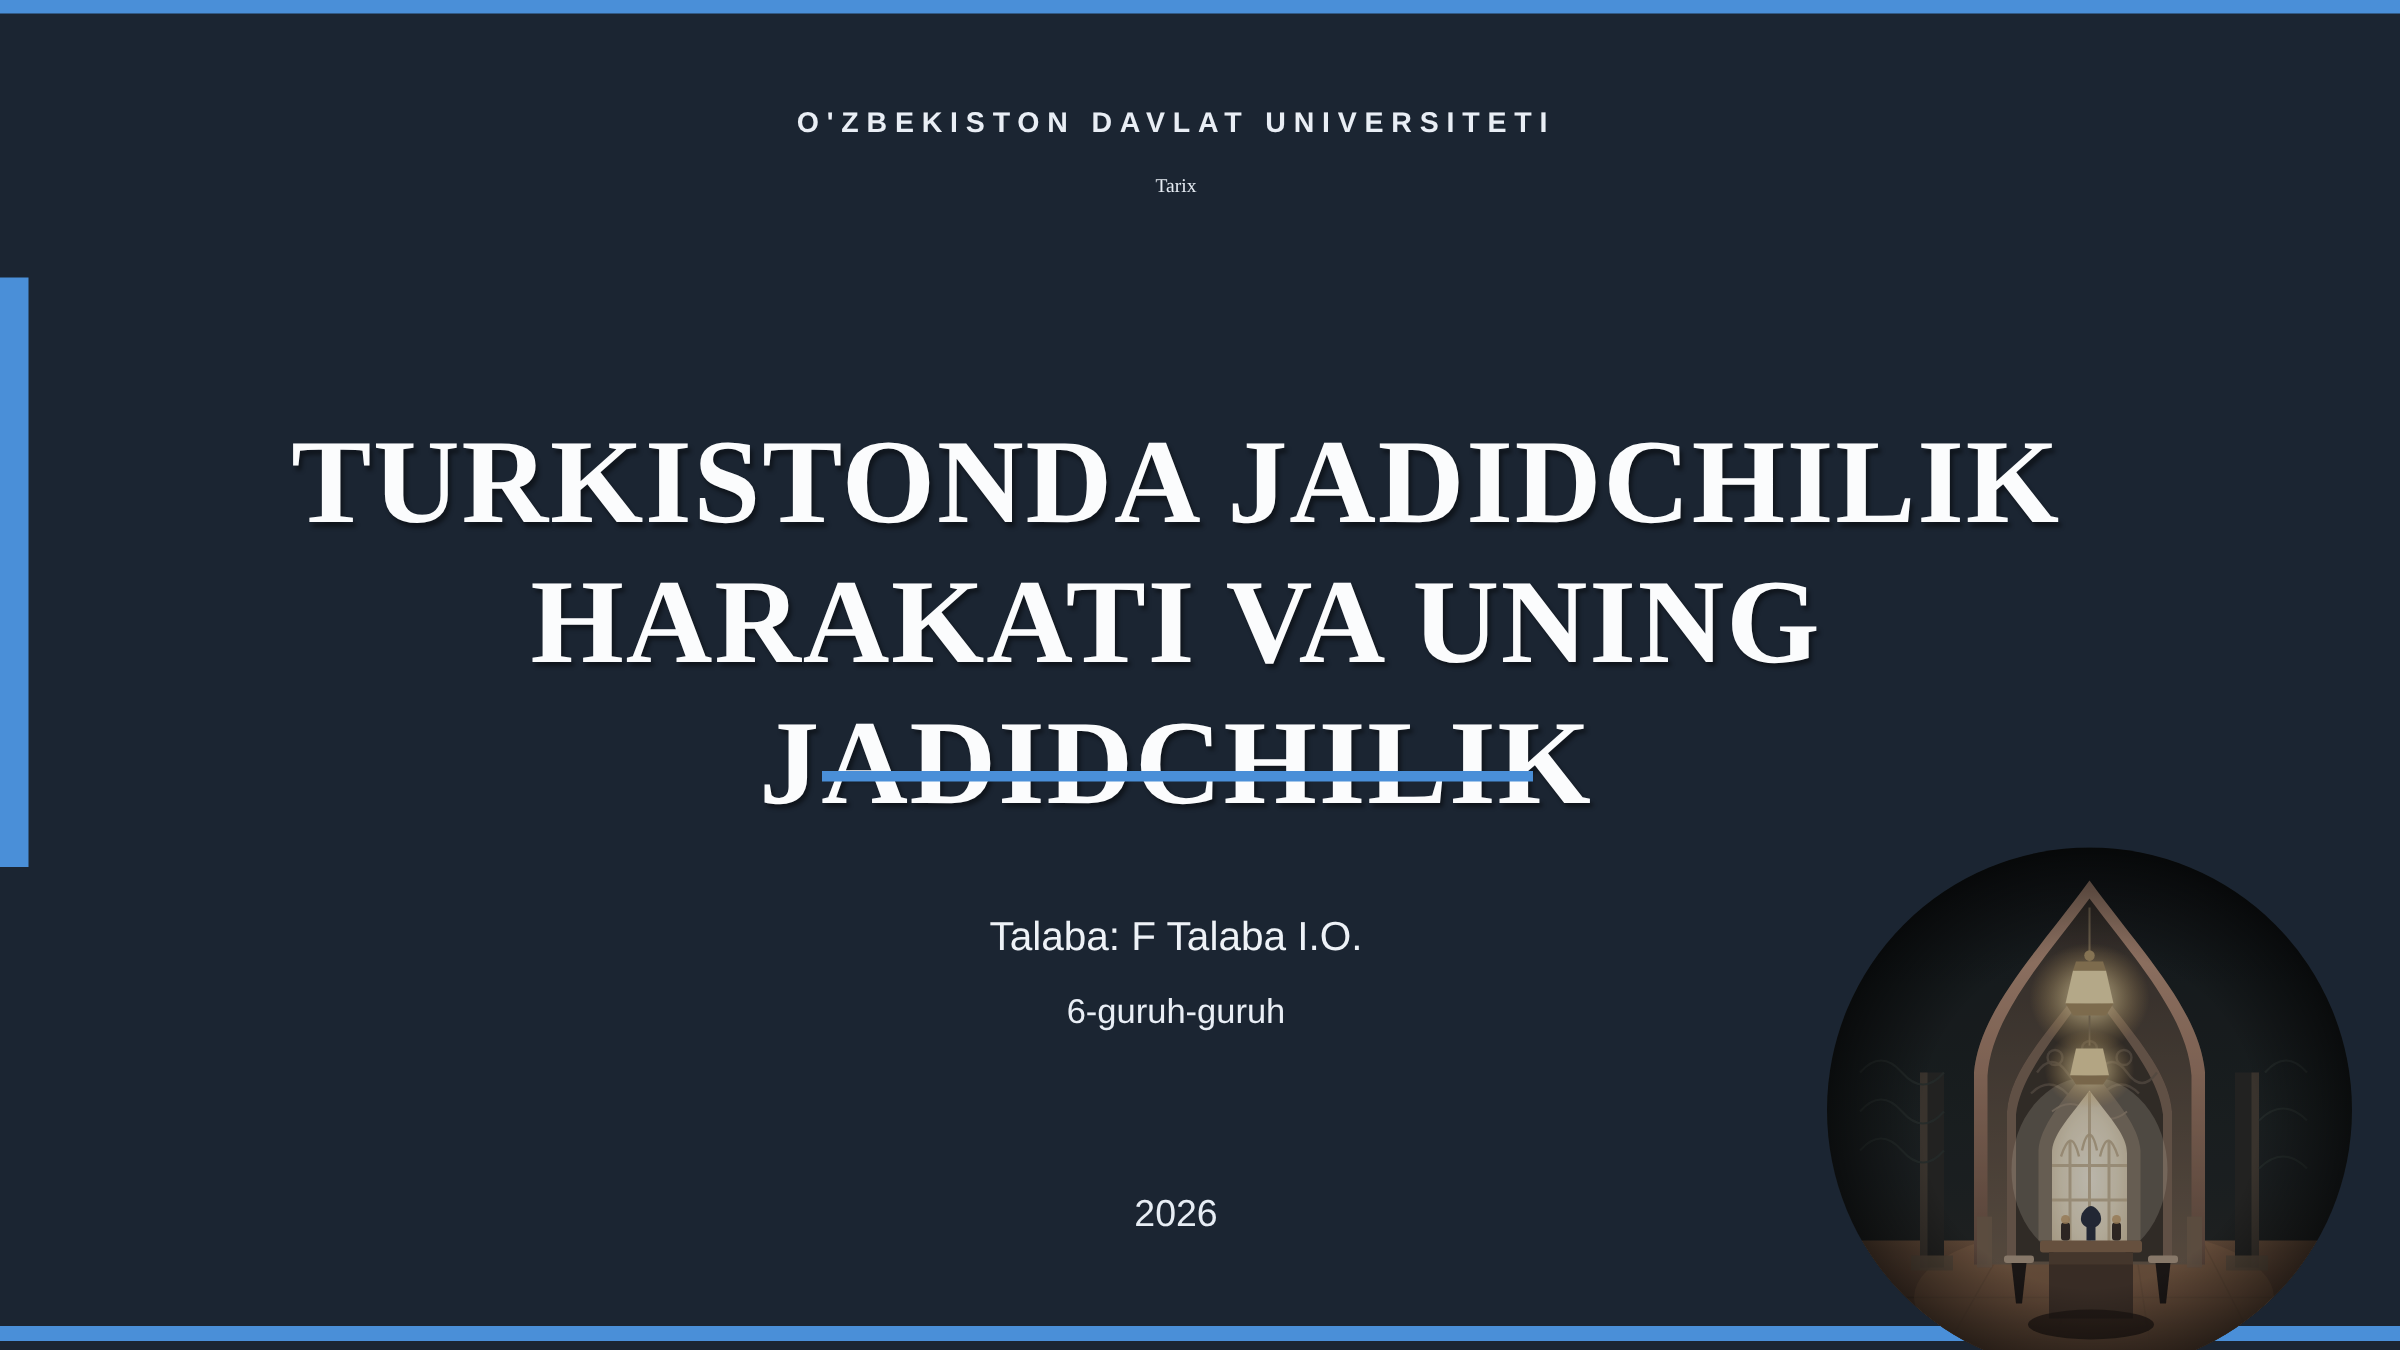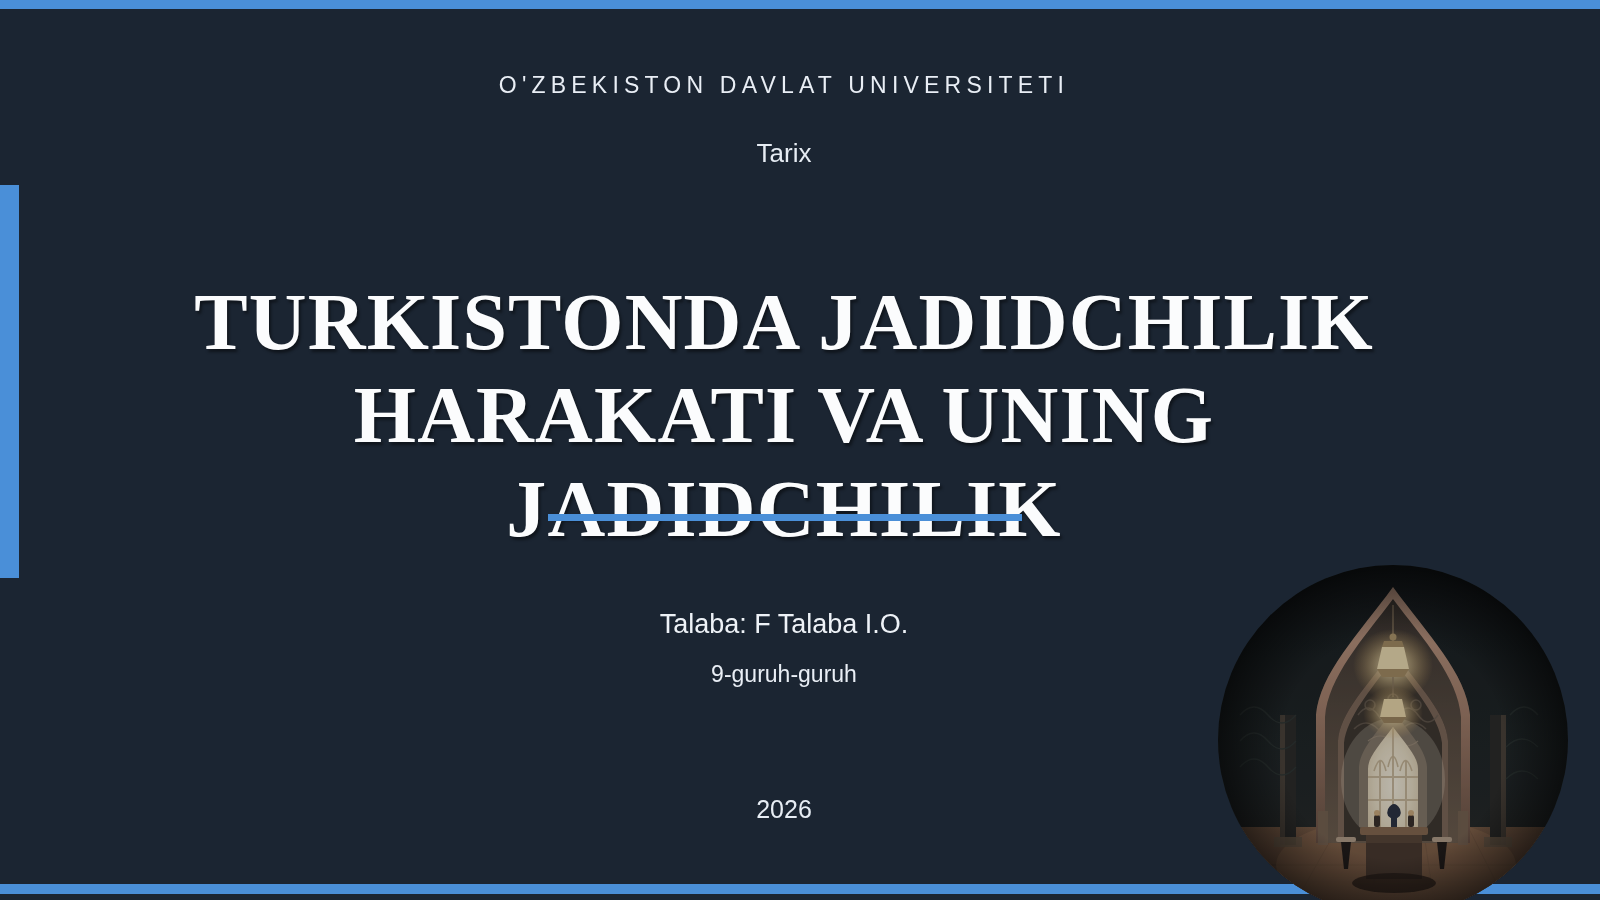--- a/index.html
+++ b/index.html
@@ -36,32 +36,33 @@
     background: #4a8fd8;
   }
 
   
   .org {
     position: absolute;
     left: 0; top: 72px;
     width: 1568px;
     text-align: center;
     color: #e9eef5;
-    font-size: 23px;
+    font-size: 19px;
+    font-weight: 700;
+    letter-spacing: 5.2px;
+  }
+  .dept {
+    position: absolute;
+    left: 0; top: 116px;
+    width: 1568px;
+    text-align: center;
+    color: #e6ecf3;
+    font-size: 13px;
     font-weight: 400;
-    letter-spacing: 5.2px;
-  }
-  .dept {
-    position: absolute;
-    left: 0; top: 138px;
-    width: 1568px;
-    text-align: center;
-    color: #e6ecf3;
-    font-size: 26px;
-    font-weight: 400;
+    font-family: Liberation Serif, serif;
   }
 
   
   .title {
     position: absolute;
     left: 100px; top: 222px;
     width: 1368px;
     text-align: center;
     color: #fbfcfd;
     font-family: "Liberation Serif", "DejaVu Serif", serif;
@@ -130,21 +131,21 @@
   <div class="bar-bottom"></div>
 
   <div class="org">O'ZBEKISTON DAVLAT UNIVERSITETI</div>
   <div class="dept">Tarix</div>
 
   <h1 class="title">TURKISTONDA JADIDCHILIK HARAKATI VA UNING JADIDCHILIK</h1>
 
   <div class="divider"></div>
 
   <div class="author">Talaba: F Talaba I.O.</div>
-  <div class="group">9-guruh-guruh</div>
+  <div class="group">6-guruh-guruh</div>
   <div class="year">2026</div>
 
   <div class="photo">
     <svg width="350" height="350" viewBox="0 0 350 350">
       <defs>
         <linearGradient id="floorGrad" x1="0" y1="0" x2="0" y2="1">
           <stop offset="0%" stop-color="#7a5a42"></stop>
           <stop offset="45%" stop-color="#6b4e3a"></stop>
           <stop offset="100%" stop-color="#3b2b21"></stop>
         </linearGradient>

